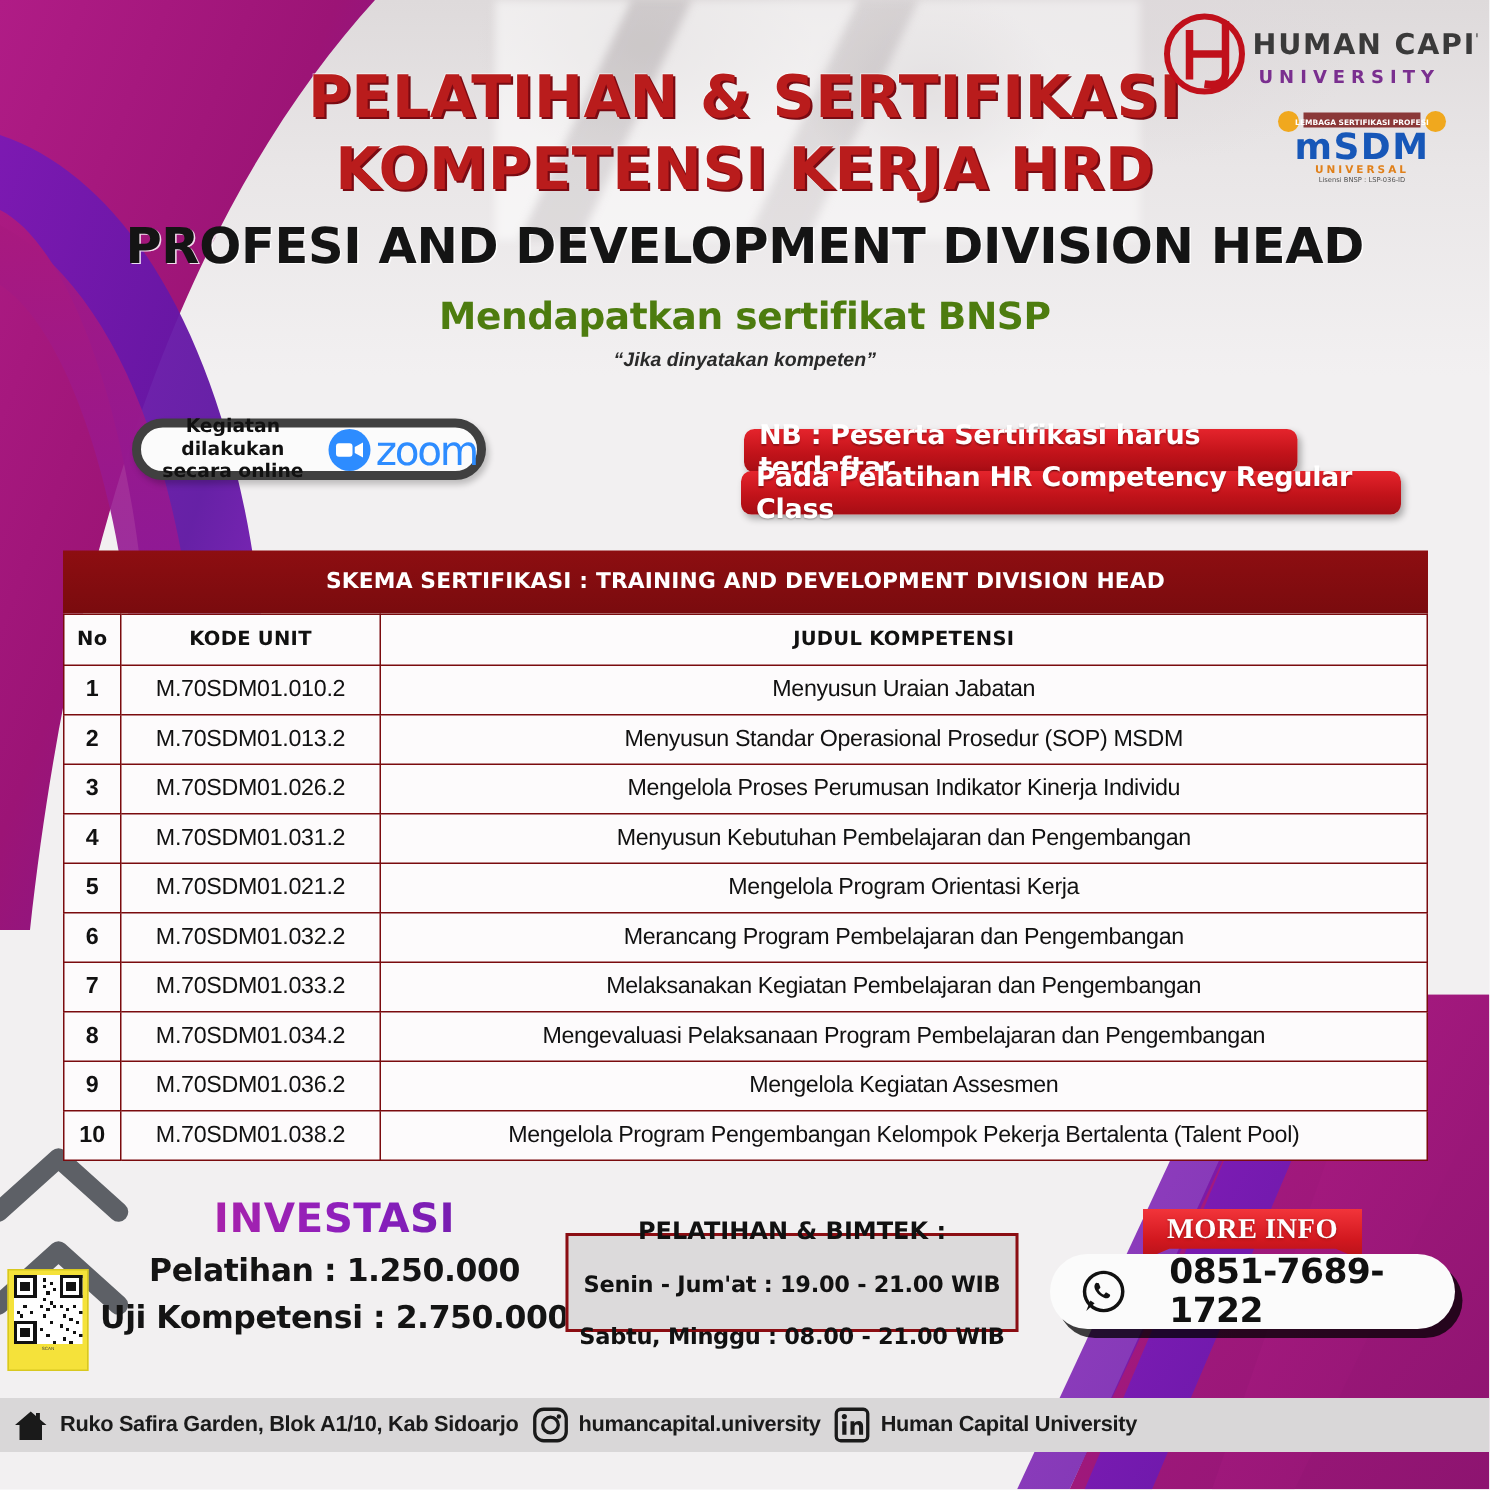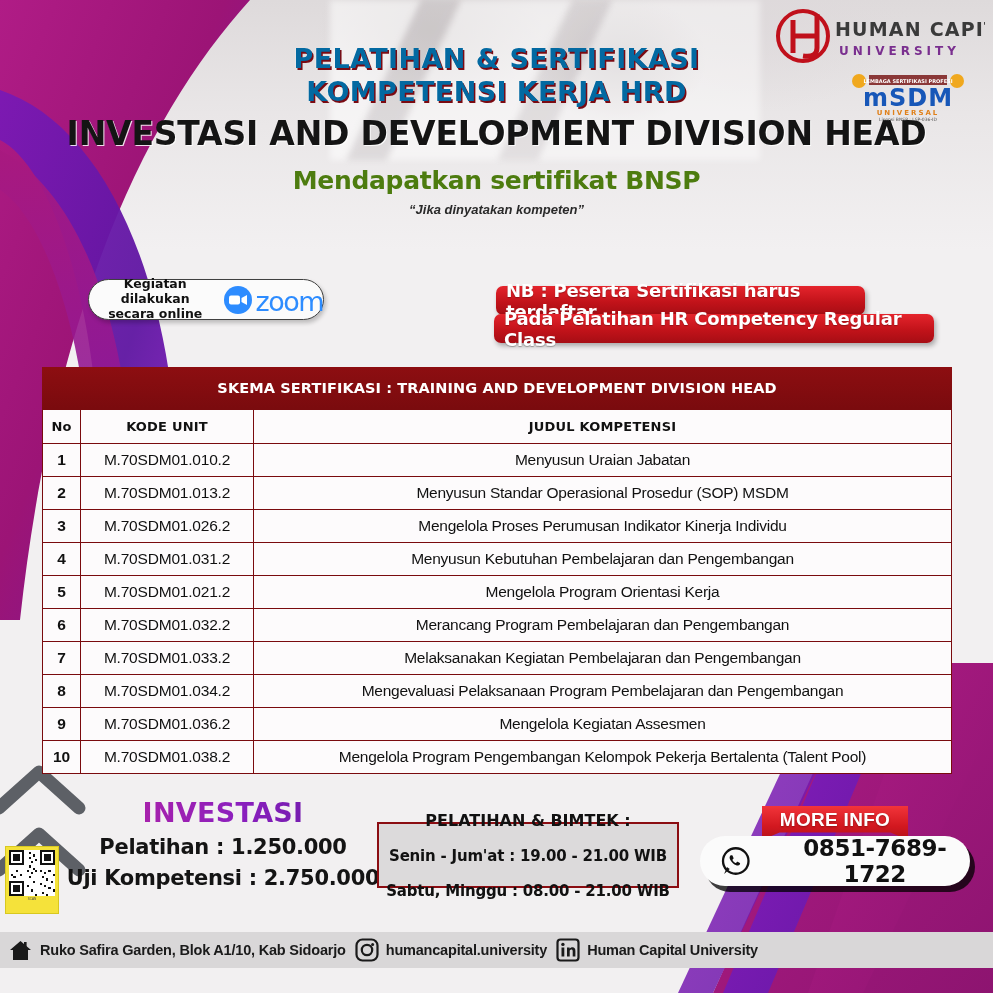--- a/index.html
+++ b/index.html
@@ -36,24 +36,24 @@
 
   
   .stripes { position: absolute; right: 0; bottom: 0; width: 430px; height: 330px; }
 
   
   .chevrons { position: absolute; left: -6px; top: 760px; width: 120px; height: 150px; }
 
   
   .head-wrap { position: absolute; left: 0; top: 42px; width: 993px; text-align: center; }
   .h-red {
-    color: #0369a1;
+    color: #b91c1c;
     font-family: "DejaVu Sans", sans-serif;
     font-weight: 900;
-    font-size: 27px;
+    font-size: 39px;
     letter-spacing: .4px;
     line-height: 1.24;
     text-shadow: 1.5px 1.5px 0 #7a0a12, -0.5px -0.5px 0 rgba(255,255,255,.5);
   }
   .h-black {
     margin-top: 5px;
     color: #141414;
     font-family: "DejaVu Sans", sans-serif;
     font-weight: 900;
     font-size: 33px;
@@ -79,21 +79,21 @@
 
   
   .hcu-logo { position: absolute; right: 8px; top: 6px; width: 212px; height: 62px; }
   .msdm-logo { position: absolute; right: 18px; top: 70px; width: 134px; height: 52px; }
 
   
   .zoom-badge {
     position: absolute; left: 88px; top: 279px;
     width: 236px; height: 41px;
     background: #fbfbfb;
-    border: 1px solid #404040;
+    border: 6px solid #404040;
     border-radius: 21px;
     display: flex; align-items: center; justify-content: center; gap: 2px;
     box-shadow: 2px 3px 4px rgba(0,0,0,.22);
   }
   .zoom-badge .zb-text {
     font-family: "DejaVu Sans", sans-serif;
     font-weight: 900; font-size: 12.5px; color: #111;
     line-height: 1.18; text-align: center;
   }
   .zoom-mark { display: flex; align-items: flex-end; gap: 2px; }
@@ -172,33 +172,32 @@
     display: flex; flex-direction: column; align-items: center; justify-content: center;
   }
   .jd-head { font-family: "DejaVu Sans", sans-serif; font-weight: 900; font-size: 16px; color: #111; }
   .jd-row { font-family: "DejaVu Sans", sans-serif; font-weight: 900; font-size: 15px; color: #111; letter-spacing: -0.2px; margin-top: 17px;}
 
   
   .more-info {
     position: absolute; left: 762px; top: 806px; width: 146px; height: 34px;
     background: linear-gradient(180deg, #f2343a 0%, #d2181f 60%, #b4111a 100%);
     color: #fff;
-    font-family: Liberation Sans, sans-serif;
+    font-family: Liberation Serif, serif;
     font-weight: 900; font-size: 19px; letter-spacing: .3px;
     display: flex; align-items: center; justify-content: center;
     clip-path: polygon(0 0, 100% 0, 100% 100%, 88% 78%, 12% 78%, 0 100%);
     padding-bottom: 7px;
     text-shadow: 0 1px 2px rgba(0,0,0,.3);
   }
   .phone-pill {
     position: absolute; left: 700px; top: 836px; width: 270px; height: 50px;
     background: #fbfbfb; border-radius: 25px;
     display: flex; align-items: center; gap: 28px; padding-left: 20px;
     box-shadow: 5px 6px 0 rgba(0,0,0,.75);
-    text-align: center;
   }
   .phone-num {
     font-family: "DejaVu Sans", sans-serif;
     font-weight: 900; font-size: 23px; color: #111; letter-spacing: -0.4px;
   }
 
   
   .qr-box {
     position: absolute; left: 5px; top: 846px; width: 54px; height: 68px;
     background: #f5e23a; border: 1px solid #d8c820;
@@ -267,21 +266,21 @@
   <svg class="chevrons" viewBox="0 0 120 150">
     <g fill="none" stroke="#5d6066" stroke-width="13" stroke-linecap="round" stroke-linejoin="round">
       <polyline points="5,48 45,12 85,48"></polyline>
       <polyline points="5,110 45,74 85,110"></polyline>
     </g>
   </svg>
 
   <div class="head-wrap">
     <div class="h-red">PELATIHAN &amp; SERTIFIKASI</div>
     <div class="h-red">KOMPETENSI KERJA HRD</div>
-    <div class="h-black">INVESTASI AND DEVELOPMENT DIVISION HEAD</div>
+    <div class="h-black">PROFESI AND DEVELOPMENT DIVISION HEAD</div>
     <div class="h-sub">Mendapatkan sertifikat BNSP</div>
     <div class="h-quote">“Jika dinyatakan kompeten”</div>
   </div>
 
   <svg class="hcu-logo" viewBox="0 0 212 62">
     <circle cx="30" cy="30" r="25" fill="none" stroke="#c0101b" stroke-width="4"></circle>
     <path d="M20,14 L20,47" stroke="#c0101b" stroke-width="5" fill="none"></path>
     <path d="M20,30 L44,30" stroke="#c0101b" stroke-width="5" fill="none"></path>
     <path d="M44,8 L44,42 Q44,52 30,50" stroke="#c0101b" stroke-width="5" fill="none"></path>
     <text x="62" y="30" font-family="DejaVu Sans, sans-serif" font-size="19" font-weight="bold" fill="#3a3a3a" letter-spacing="1.2">HUMAN CAPITAL</text>

